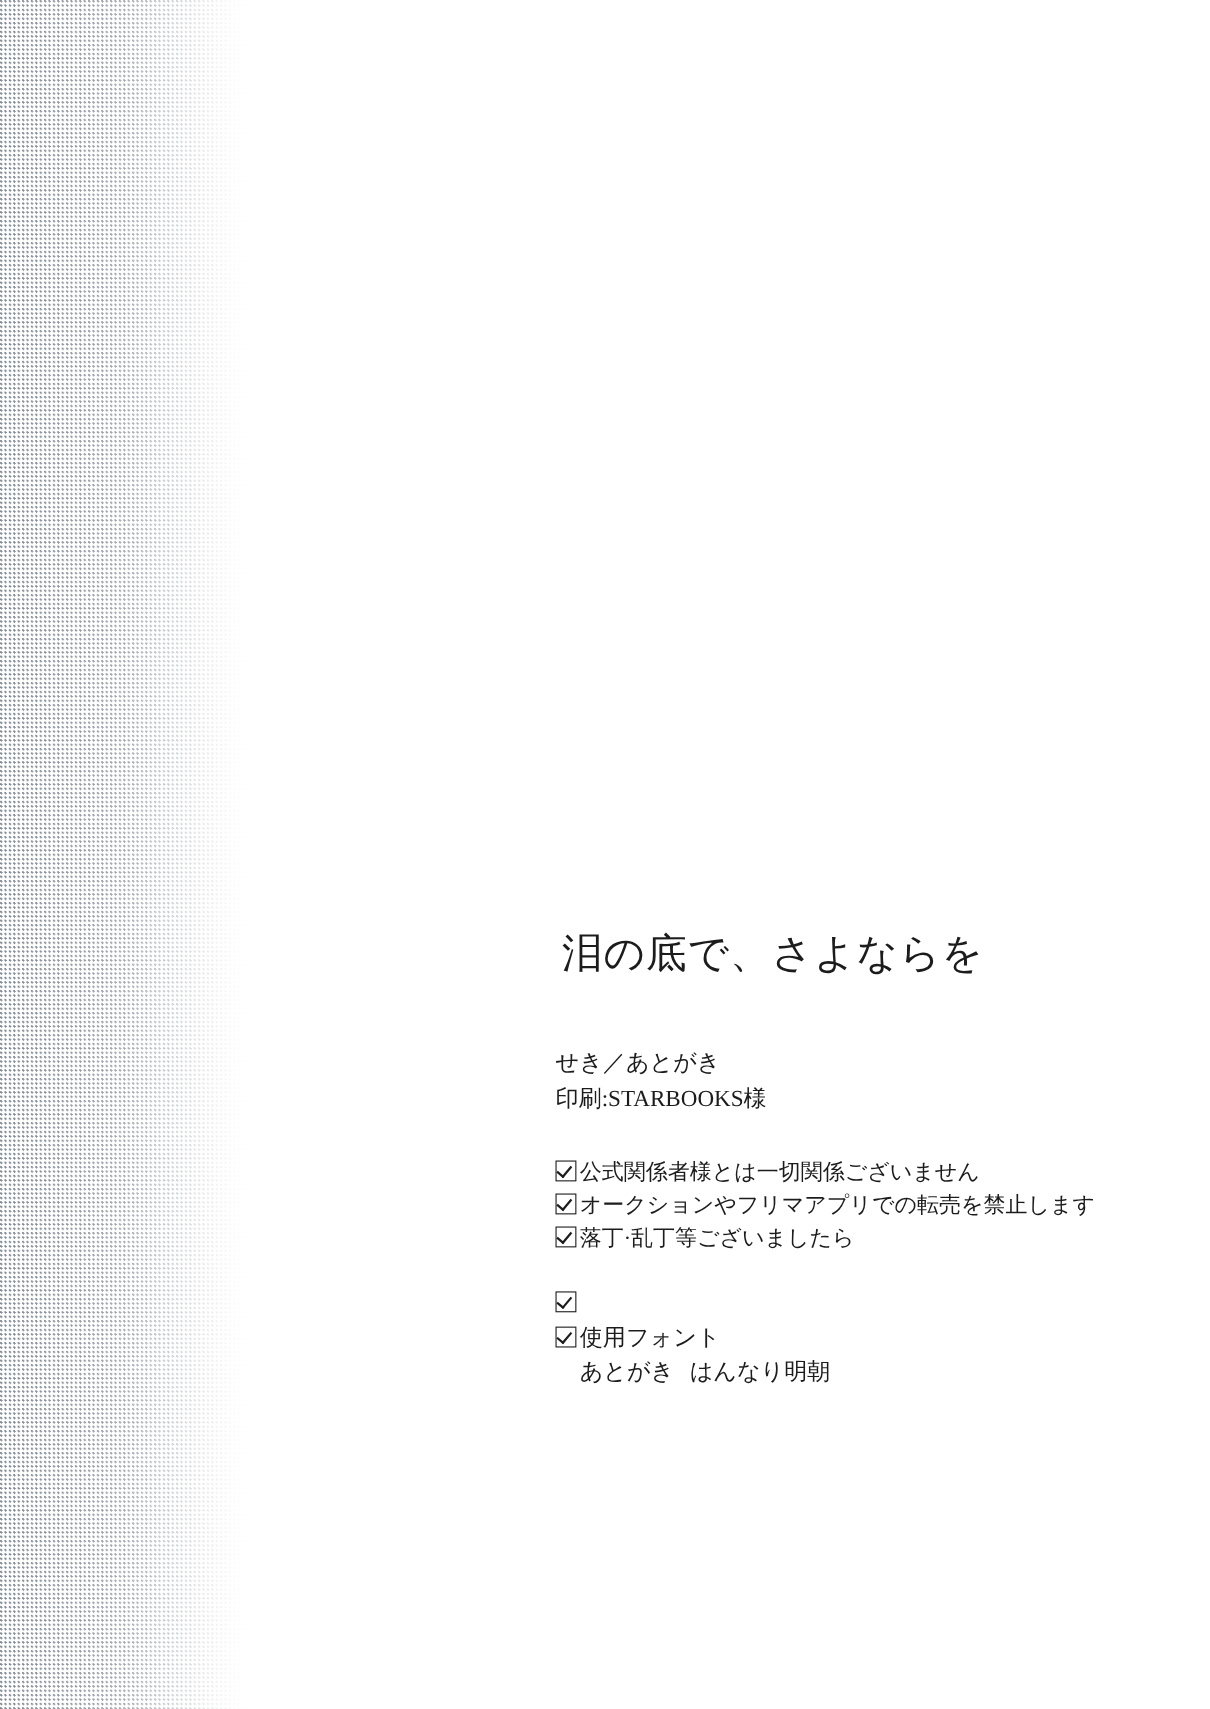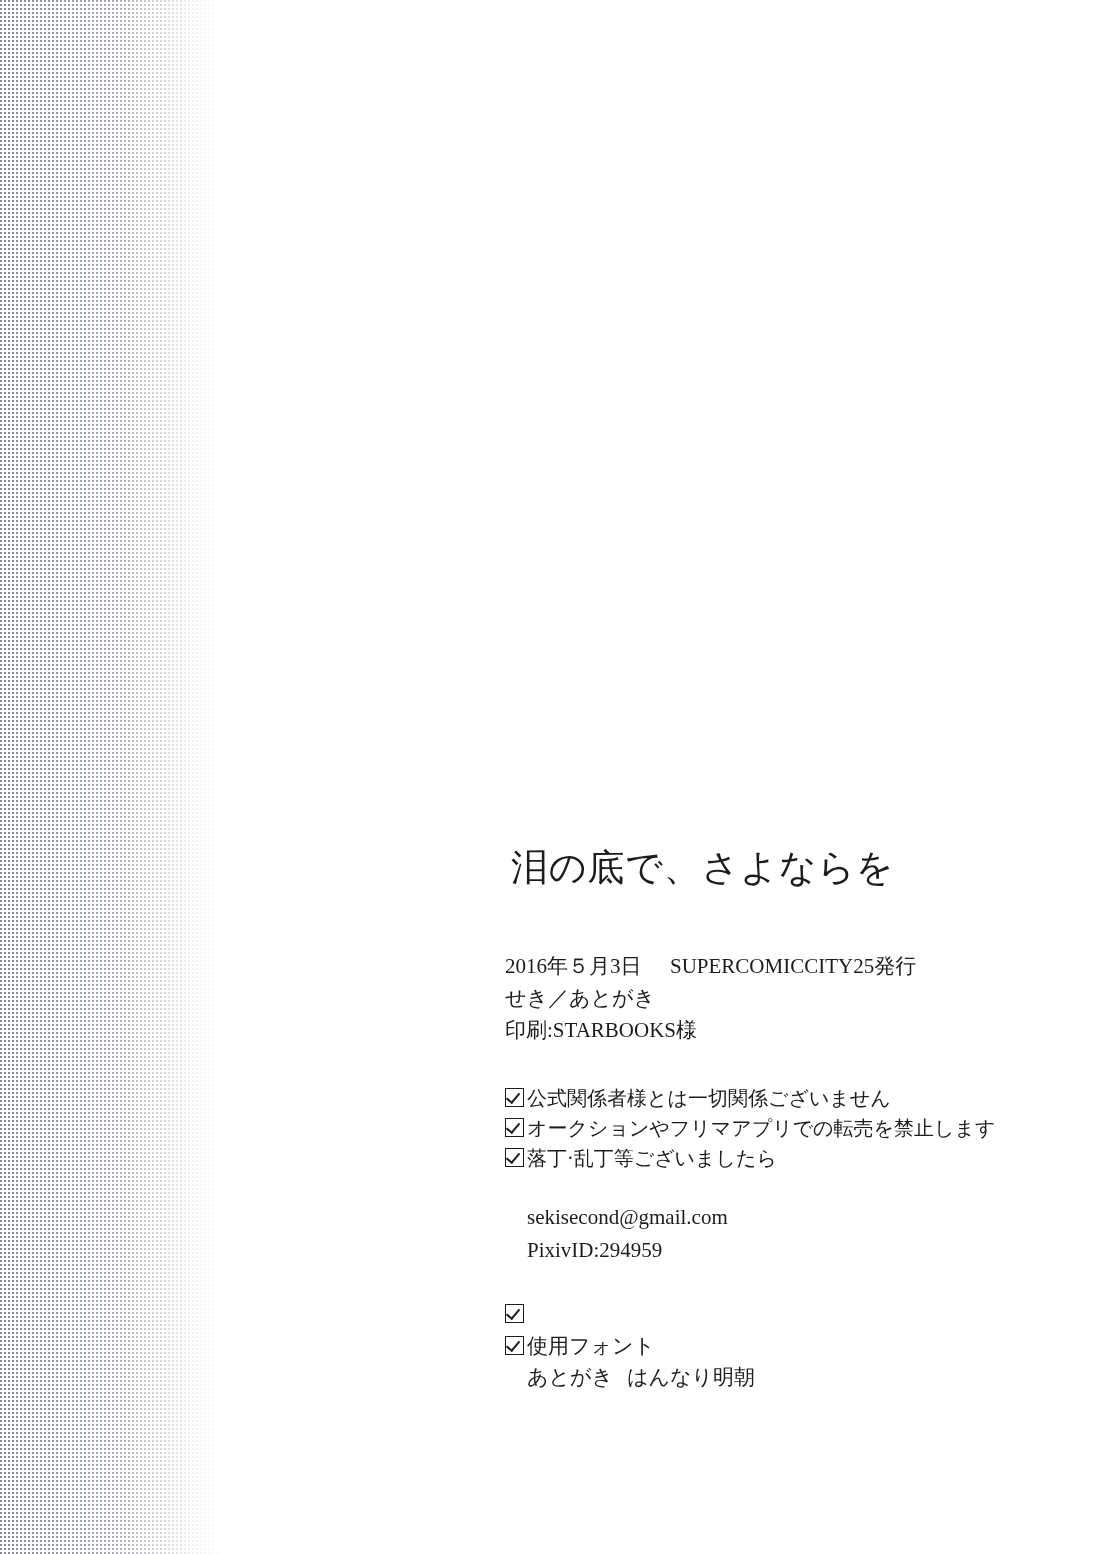--- a/index.html
+++ b/index.html
@@ -127,45 +127,36 @@
 <body>
 
 <div class="left-band"></div>
 <div class="left-band-fade"></div>
 
 <div class="colophon">
 
   <h1 class="work-title">泪の底で、さよならを</h1>
 
   <div class="pub-block">
-    <div class="pub-line">
-      <span>2016年５月3日</span>
-      <span class="spacer"></span>
-      <span>SUPERCOMICCITY25発行</span>
-    </div>
     <div class="pub-line">せき／あとがき</div>
     <div class="pub-line">印刷:STARBOOKS様</div>
   </div>
 
   <div class="notice-block">
     <div class="notice-line">
       <span class="chk"></span><span>公式関係者様とは一切関係ございません</span>
     </div>
     <div class="notice-line">
       <span class="chk"></span><span>オークションやフリマアプリでの転売を禁止します</span>
     </div>
     <div class="notice-line">
       <span class="chk"></span><span>落丁·乱丁等ございましたら</span>
     </div>
   </div>
 
-  <div class="contact-block">
-    <div class="contact-line">sekisecond@gmail.com</div>
-    <div class="contact-line">PixivID:294959</div>
-  </div>
 
   <div class="font-block">
     <div class="notice-line">
       <span class="chk"></span>
     </div>
     <div class="notice-line">
       <span class="chk"></span><span>使用フォント</span>
     </div>
     <div class="sub">
       <span>あとがき</span><span class="gap"></span><span>はんなり明朝</span>

